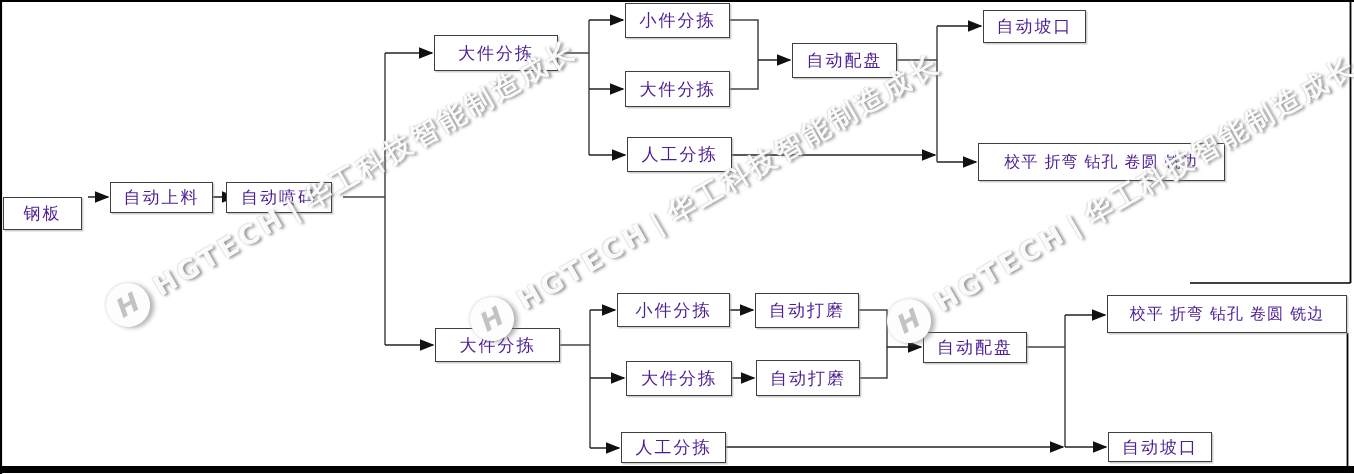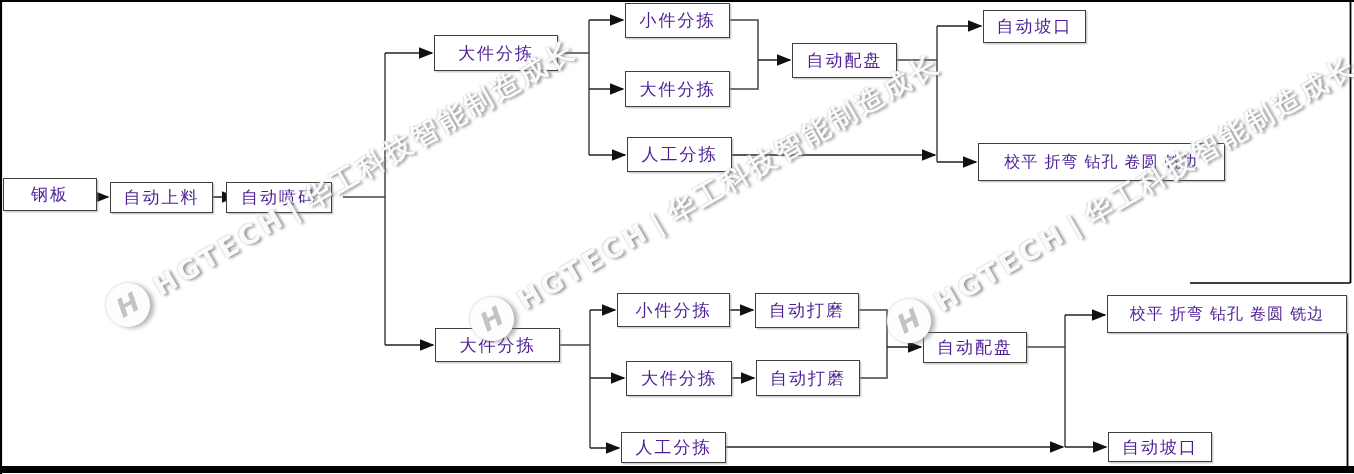--- a/index.html
+++ b/index.html
@@ -98,21 +98,21 @@
       <path d="M590,448 H619"></path>
       <path d="M730,310 H753"></path>
       <path d="M732,378 H754"></path>
       <path d="M887,347 H921"></path>
       <path d="M1065,315 H1105"></path>
       <path d="M1065,447 H1106"></path>
       <path d="M726,447 H1063"></path>
     </g>
   </svg>
 
-  <div class="node" style="left:3px;top:178px;width:94px;height:33px">钢板</div>
+  <div class="node" style="left:3px;top:197px;width:79px;height:33px">钢板</div>
 
   <div class="node" style="left:110px;top:182px;width:103px;height:31px">自动上料</div>
 
   <div class="node" style="left:226px;top:182px;width:106px;height:31px">自动喷码</div>
 
   <div class="node" style="left:434px;top:35px;width:124px;height:36px">大件分拣</div>
 
   <div class="node" style="left:625px;top:3px;width:105px;height:35px">小件分拣</div>
 
   <div class="node" style="left:625px;top:71px;width:105px;height:36px">大件分拣</div>

